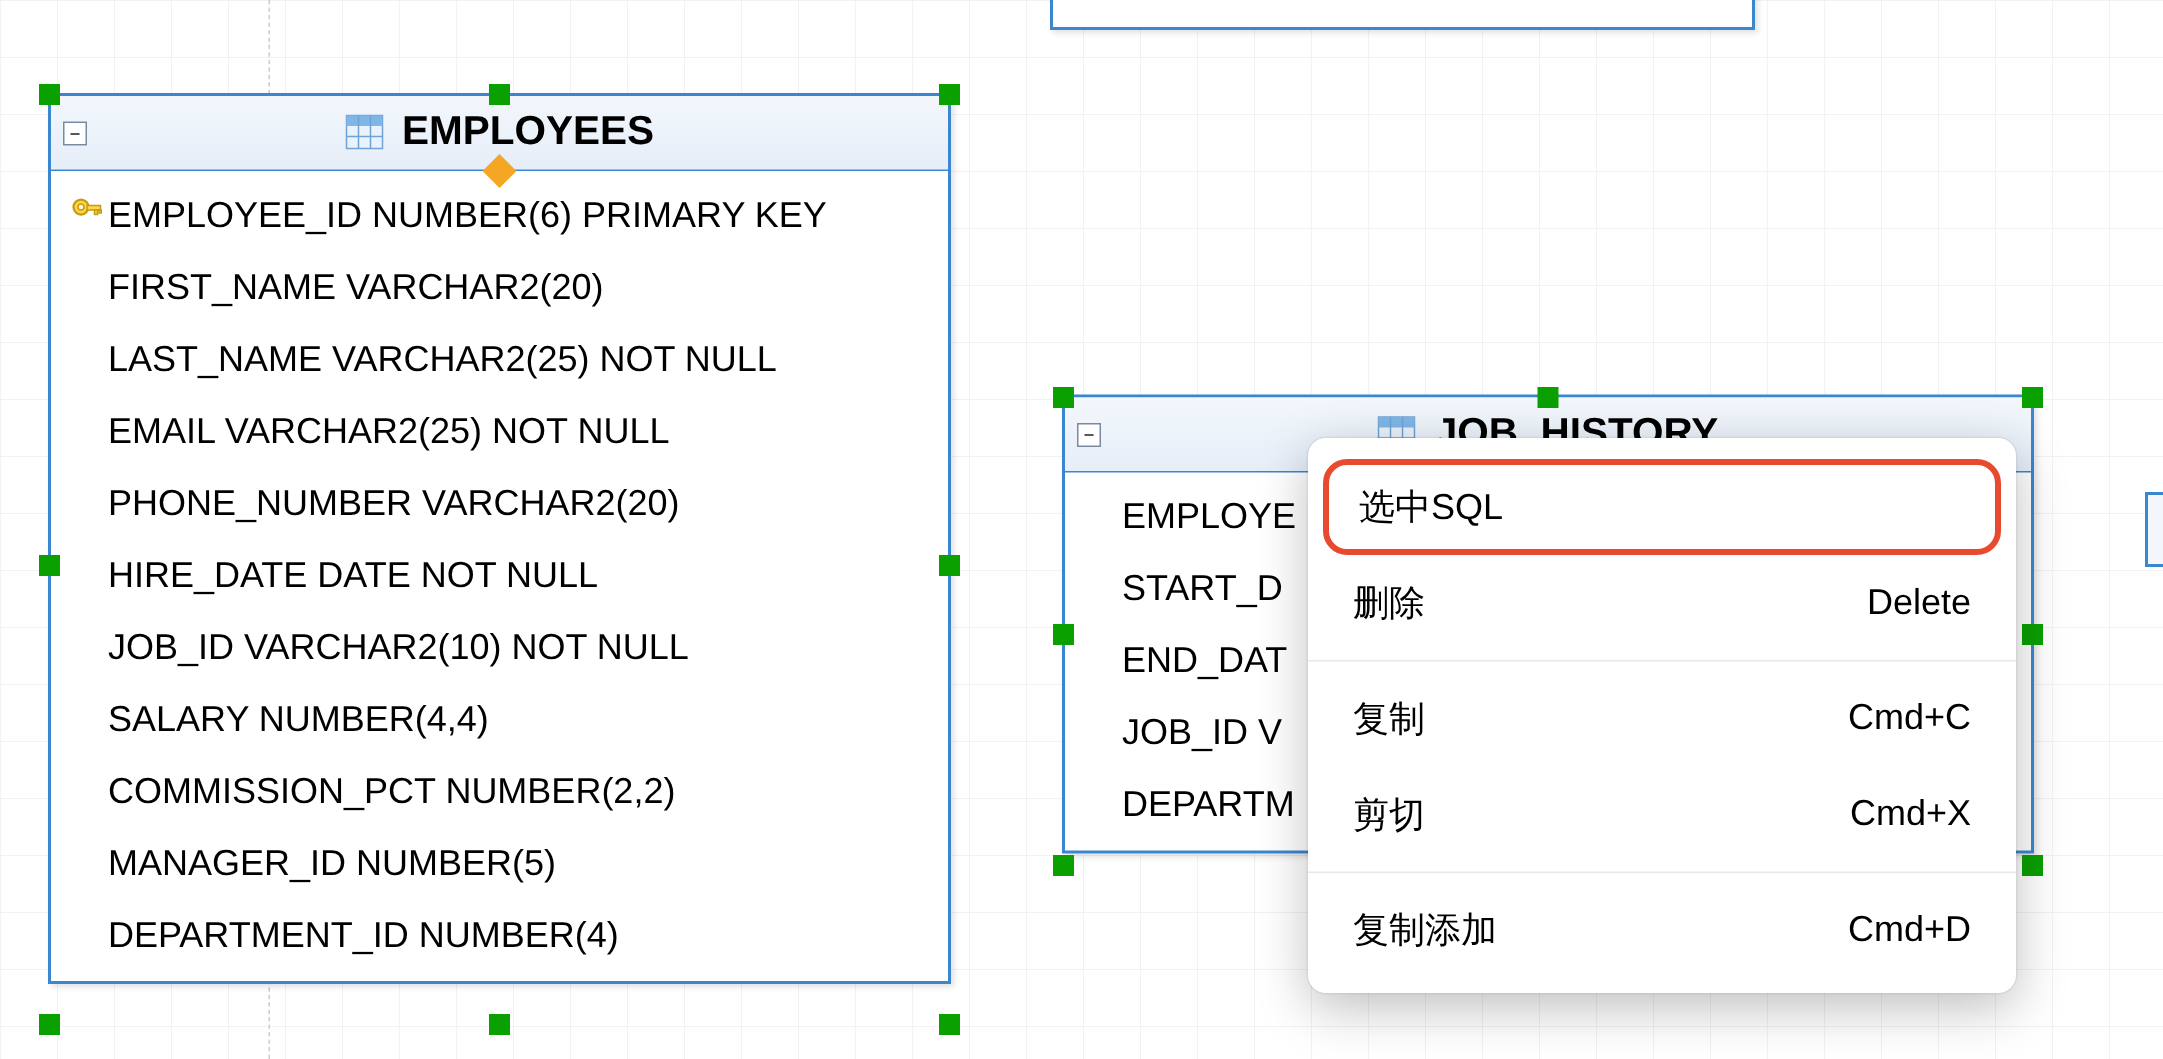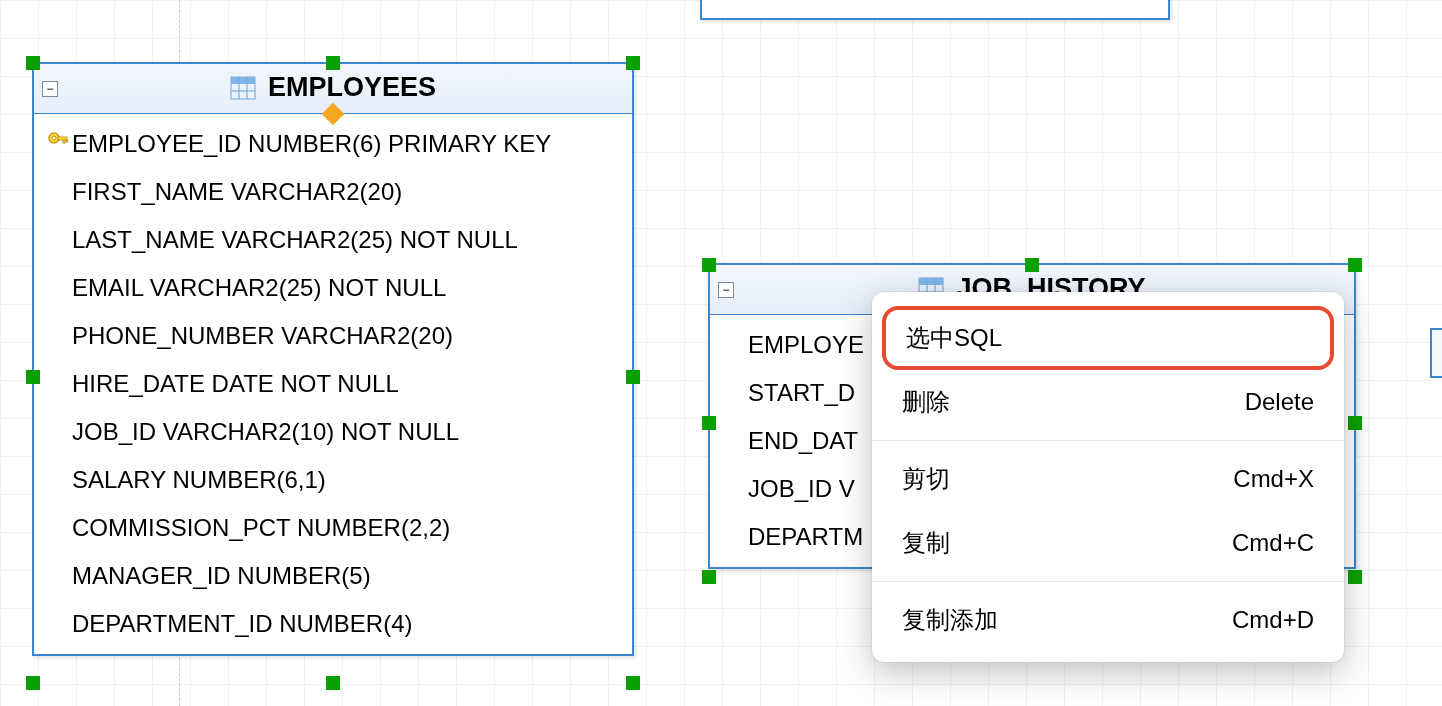--- a/index.html
+++ b/index.html
@@ -216,21 +216,21 @@
       <div class="row">
         <span class="key-col"></span>
         <span>HIRE_DATE DATE NOT NULL</span>
       </div>
       <div class="row">
         <span class="key-col"></span>
         <span>JOB_ID VARCHAR2(10) NOT NULL</span>
       </div>
       <div class="row">
         <span class="key-col"></span>
-        <span>SALARY NUMBER(6,1)</span>
+        <span>SALARY NUMBER(4,4)</span>
       </div>
       <div class="row">
         <span class="key-col"></span>
         <span>COMMISSION_PCT NUMBER(2,2)</span>
       </div>
       <div class="row">
         <span class="key-col"></span>
         <span>MANAGER_ID NUMBER(5)</span>
       </div>
       <div class="row">
@@ -303,25 +303,25 @@
 </div>
 
 <div class="ctxmenu" id="ctxmenu" style="left:872px; top:292px;">
     <div class="ctx-highlight">选中SQL</div>
     <div class="ctx-item">
       <span>删除</span>
       <span class="shortcut">Delete</span>
     </div>
     <div class="ctx-sep"></div>
     <div class="ctx-item">
+      <span>复制</span>
+      <span class="shortcut">Cmd+C</span>
+    </div>
+    <div class="ctx-item">
       <span>剪切</span>
       <span class="shortcut">Cmd+X</span>
-    </div>
-    <div class="ctx-item">
-      <span>复制</span>
-      <span class="shortcut">Cmd+C</span>
     </div>
     <div class="ctx-sep"></div>
     <div class="ctx-item">
       <span>复制添加</span>
       <span class="shortcut">Cmd+D</span>
     </div>
   </div>
 
 </body></html>

